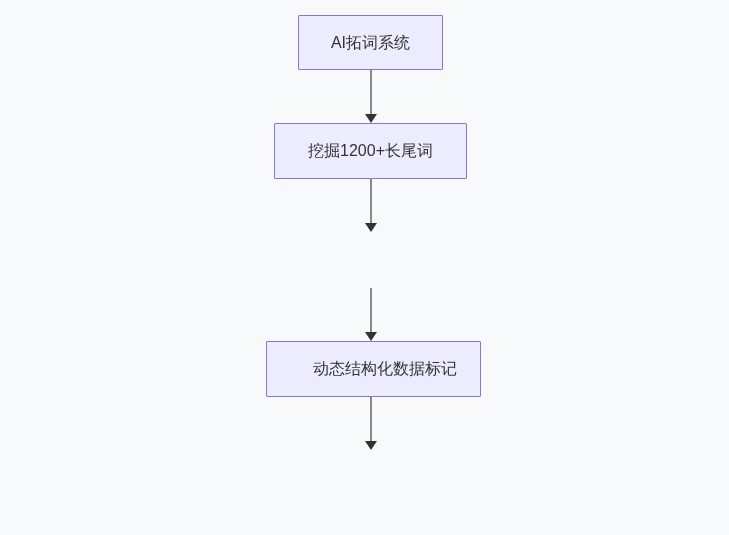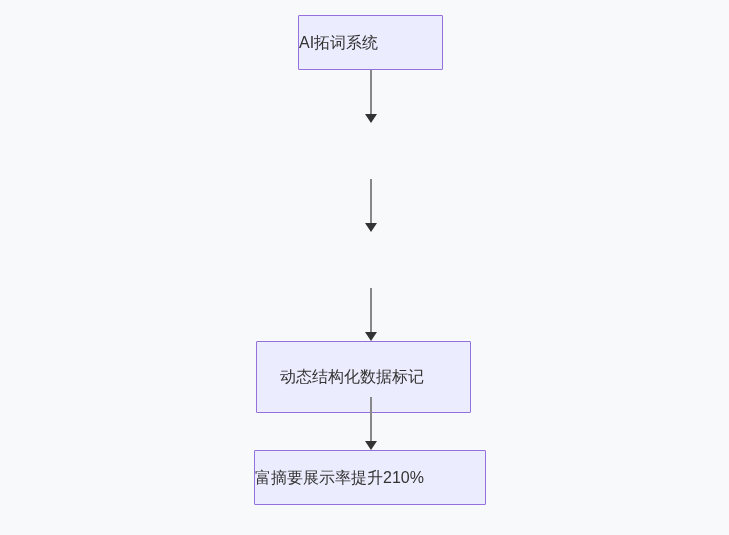--- a/index.html
+++ b/index.html
@@ -23,21 +23,21 @@
     height: 535px;
     background: var(--bg);
   }
   .node {
     position: absolute;
     background: var(--node-fill);
     border: 1.5px solid var(--node-border);
     border-radius: 1px;
     display: flex;
     align-items: center;
-    justify-content: flex-start;
+    justify-content: center;
   }
   .node-label {
     color: var(--text);
     font-size: 16px;
     line-height: 1.2;
     white-space: nowrap;
     text-align: center;
   }
   .arrow {
     position: absolute;
@@ -66,38 +66,38 @@
 
   <div class="node" style="left:298px; top:15px; width:145px; height:55px;">
     <span class="node-label">AI拓词系统</span>
   </div>
 
   <div class="arrow" style="left:364px; top:70px; height:53px;">
     <div class="arrow-line"></div>
     <div class="arrow-head"></div>
   </div>
 
+  <div class="node" style="left:274px; top:123px; width:193px; height:56px;">
+    <span class="node-label">挖掘1200+长尾词</span>
+  </div>
 
   <div class="arrow" style="left:364px; top:179px; height:53px;">
     <div class="arrow-line"></div>
     <div class="arrow-head"></div>
   </div>
 
 
   <div class="arrow" style="left:364px; top:288px; height:53px;">
     <div class="arrow-line"></div>
     <div class="arrow-head"></div>
   </div>
 
-  <div class="node" style="left:256px; top:341px; width:215px; height:72px;padding-left:23px;">
+  <div class="node" style="left:266px; top:341px; width:215px; height:56px;padding-left:23px;">
     <span class="node-label">动态结构化数据标记</span>
   </div>
 
   <div class="arrow" style="left:364px; top:397px; height:53px;">
     <div class="arrow-line"></div>
     <div class="arrow-head"></div>
   </div>
 
-  <div class="node" style="left:254px; top:450px; width:232px; height:55px;">
-    <span class="node-label">富摘要展示率提升210%</span>
-  </div>
 
 </div>
 
 </body></html>

